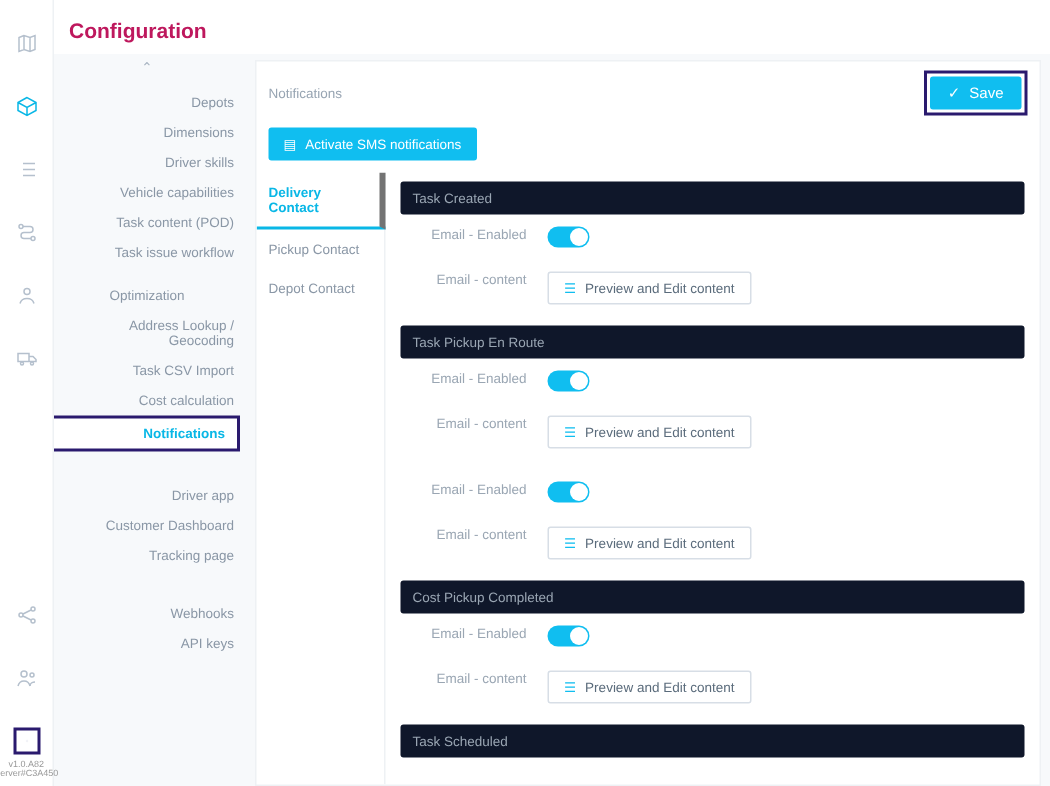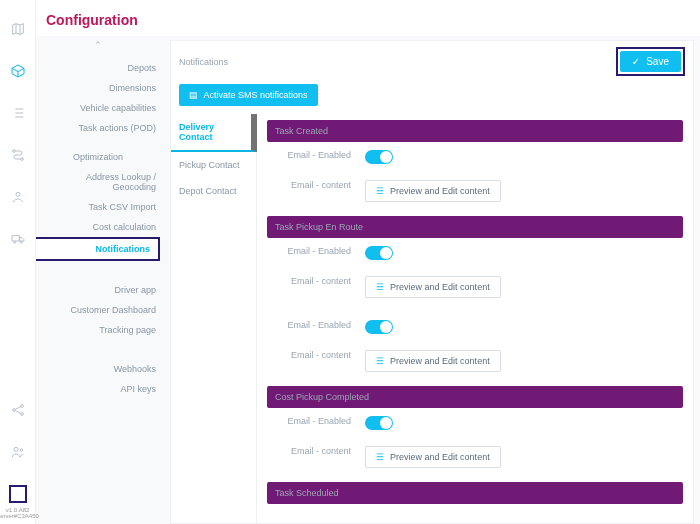--- a/index.html
+++ b/index.html
@@ -28,25 +28,25 @@
 .mbar { display: flex; align-items: center; padding: 6px 8px; }
 .mbar-title { font-size: 9px; color: #97a4b2; flex: 1; }
 .save-wrap { border: 2px solid #2a1a6e; padding: 2px; }
 .save-btn { background: #10bef0; color: #fff; border: none; padding: 5px 12px; font-size: 10px; border-radius: 2px; cursor: pointer; display: flex; align-items: center; gap: 6px; }
 .act-row { padding: 2px 8px 8px; }
 .act-btn { background: #10bef0; color: #fff; border: none; padding: 6px 10px; font-size: 9px; border-radius: 2px; cursor: pointer; display: flex; align-items: center; gap: 6px; }
 
 .cols { flex: 1; display: flex; overflow: hidden; }
 .tabs { width: 86px; border-right: 1px solid #eef1f4; }
 .tab { font-size: 9px; padding: 8px 8px; color: #8a97a6; cursor: pointer; }
-.tab.active { color: #09b7e6; font-weight: 600; border-bottom: 2px solid #09b7e6; border-right: 6px solid #737373; margin-right: -1px; }
+.tab.active { color: #09b7e6; font-weight: 600; border-bottom: 2px solid #09b7e6; border-right: 4px solid #737373; margin-right: -1px; }
 
 .content { flex: 1; overflow-y: auto; padding: 6px 10px; }
 .sec { margin-bottom: 6px; }
-.sec-h { background: #701a75; color: #9aa6b3; font-size: 9px; padding: 6px 8px; border-radius: 2px; }
+.sec-h { background: #0f172a; color: #9aa6b3; font-size: 9px; padding: 6px 8px; border-radius: 2px; }
 .row { display: flex; align-items: flex-start; padding: 8px 8px; font-size: 9px; color: #9aa6b3; }
 .row .lbl { width: 90px; text-align: right; padding-right: 14px; }
 .toggle { width: 28px; height: 14px; background: #10bef0; border-radius: 10px; position: relative; cursor: pointer; }
 .toggle::after { content: ""; position: absolute; right: 1px; top: 1px; width: 12px; height: 12px; background: #fff; border-radius: 50%; }
 .pv-btn { background: #fff; border: 1px solid #d7dee6; padding: 5px 10px; font-size: 9px; color: #5a6b7b; border-radius: 2px; cursor: pointer; display: flex; align-items: center; gap: 6px; }
 .pv-btn .ic { color: #10bef0; }
 
 ::-webkit-scrollbar { width: 6px; }
 ::-webkit-scrollbar-thumb { background: #d7dee6; border-radius: 3px; }
 </style>
@@ -118,22 +118,24 @@
   <div class="rail-ver"><span>v1.0.A82</span><br><span>Server#C3A450</span></div>
 </div>
 
 <div class="page">
   <div class="page-title">Configuration</div>
   <div class="page-body">
     <div class="sidenav">
       <div class="chev">⌃</div>
       <div class="itm">Depots</div>
       <div class="itm">Dimensions</div>
+      <div class="itm">Driver skills</div>
       <div class="itm">Vehicle capabilities</div>
-      <div class="itm">Task actions (POD)</div>
+      <div class="itm">Task content (POD)</div>
+      <div class="itm">Task issue workflow</div>
       <div class="grp">Optimization</div>
       <div class="itm">Address Lookup / Geocoding</div>
       <div class="itm">Task CSV Import</div>
       <div class="itm">Cost calculation</div>
       <div class="itm sel">Notifications</div>
       <div class="grp"></div>
       <div class="itm">Driver app</div>
       <div class="itm">Customer Dashboard</div>
       <div class="itm">Tracking page</div>
       <div class="grp"></div>

